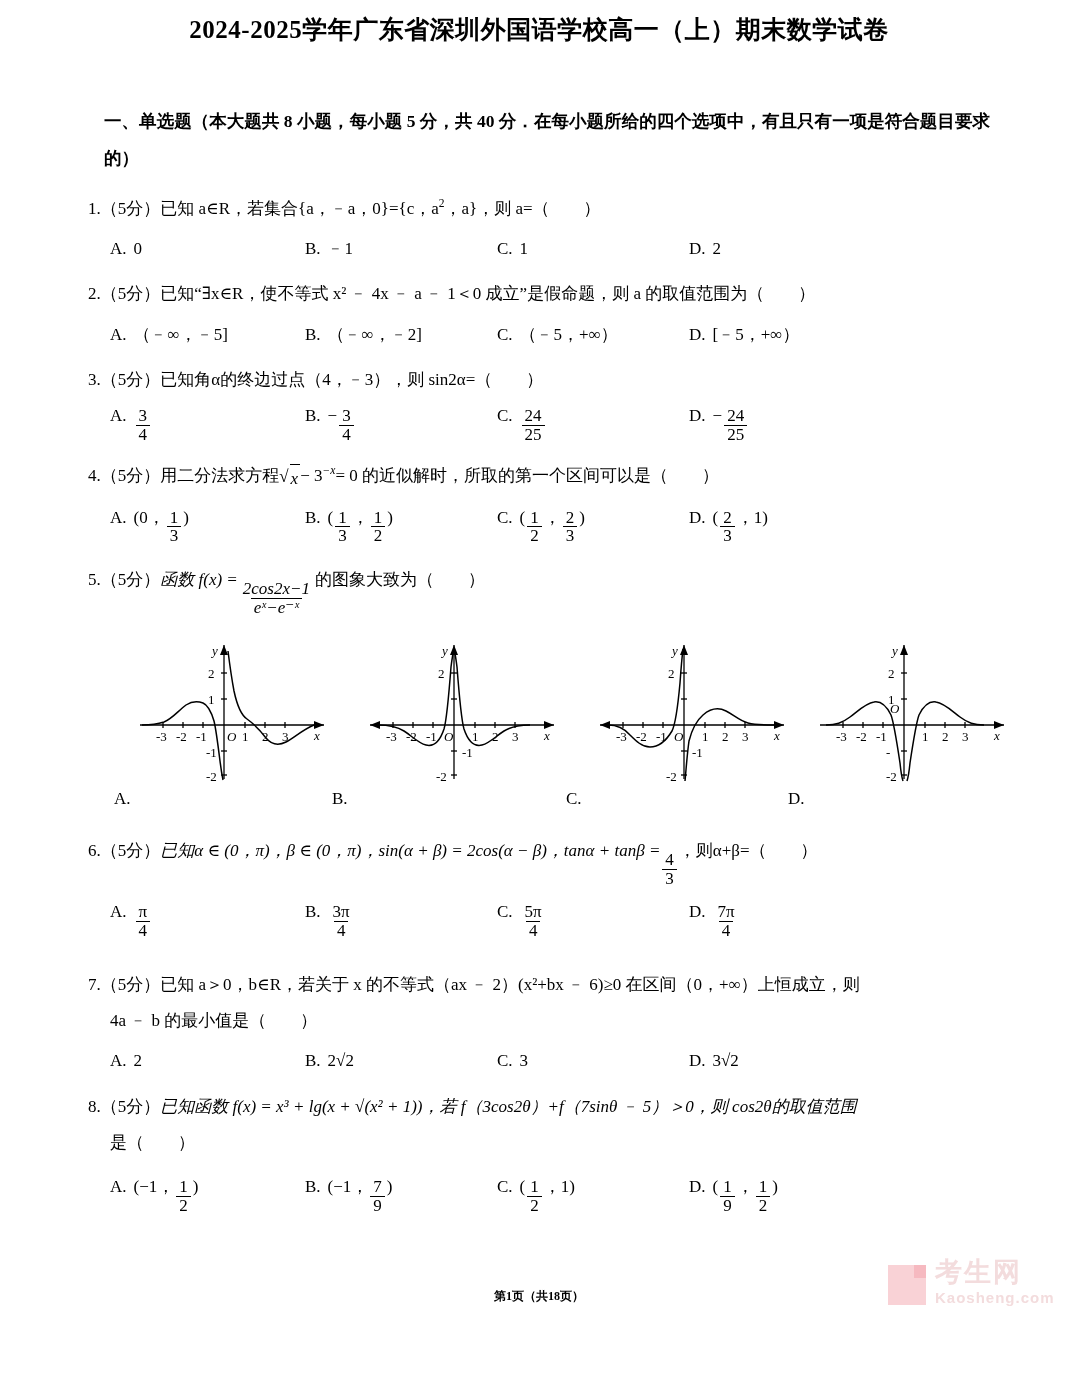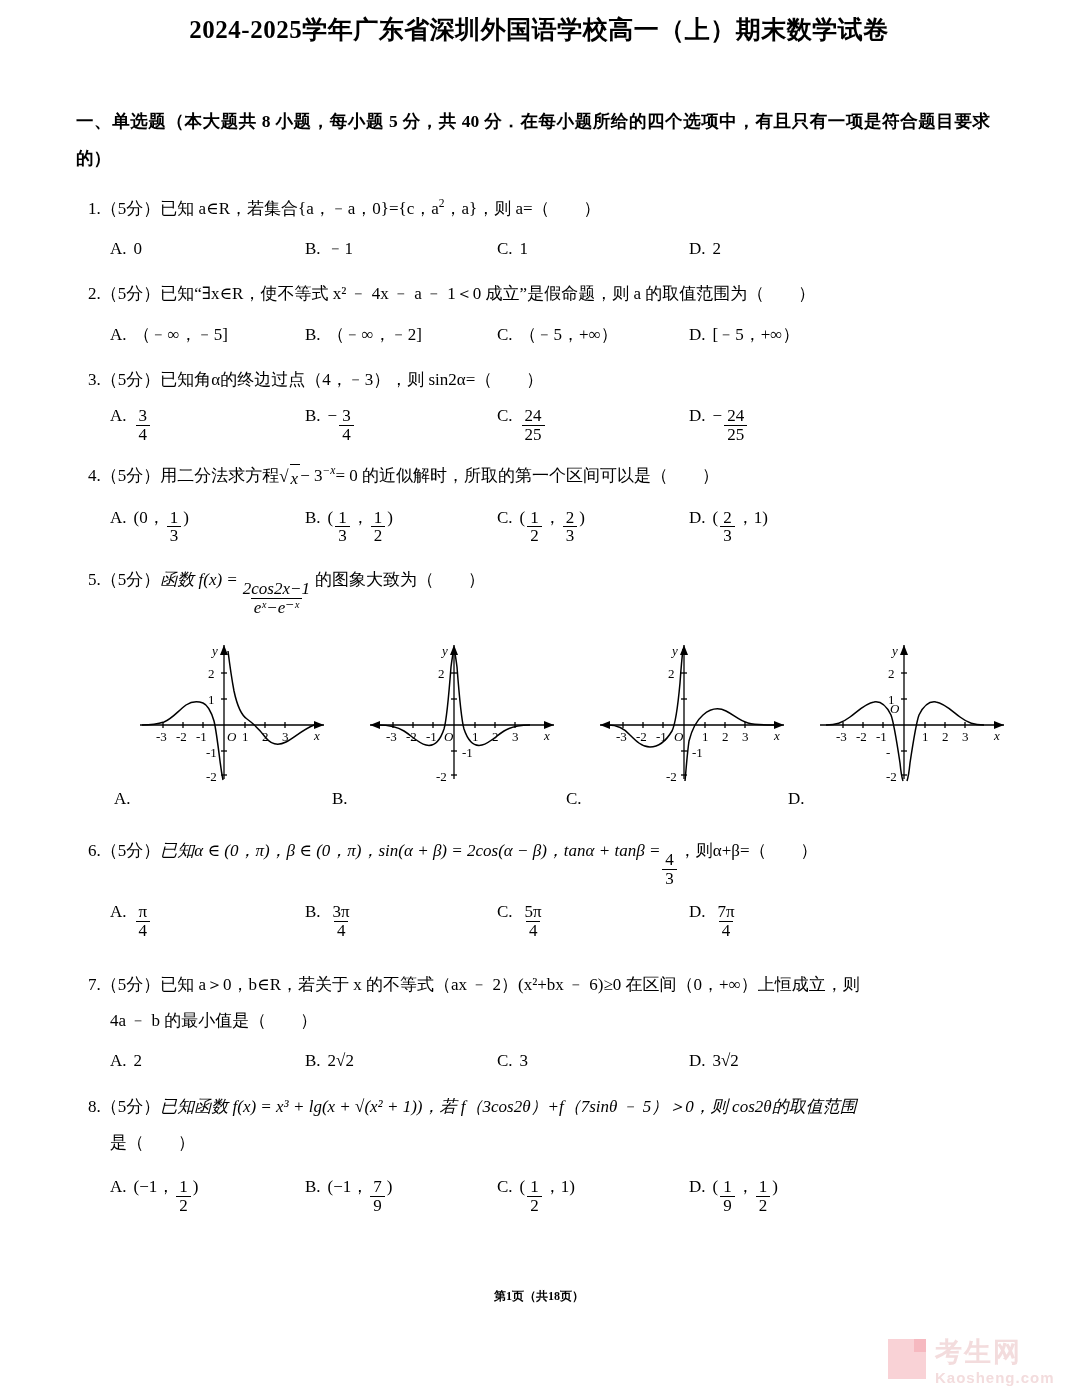--- a/index.html
+++ b/index.html
@@ -27,21 +27,21 @@
     text-align: center;
     font-size: 25px;
     font-weight: bold;
     letter-spacing: 0.5px;
     padding-top: 14px;
     line-height: 1.25;
   }
 
   
   .section-head {
-    margin: 58px 88px 0 76px;
+    margin: 58px 88px 0 104px;
     font-size: 17.5px;
     font-weight: bold;
     line-height: 2.1;
     text-align: justify;
   }
 
   
   .q {
     margin: 0 88px;
     font-size: 17px;
@@ -136,23 +136,23 @@
     text-align: center;
     font-size: 12px;
     font-weight: bold;
   }
   .footer .fnum { font-weight: bold; }
 
   
   .watermark {
     position: absolute;
     left: 888px;
-    top: 1339px;
+    top: 1259px;
     display: flex;
-    align-items: flex-start;
+    align-items: flex-end;
     opacity: 1;
   }
   .wm-logo {
     position: relative;
     width: 38px;
     height: 40px;
     margin-right: 9px;
   }
   .wm-logo i {
     position: absolute;

